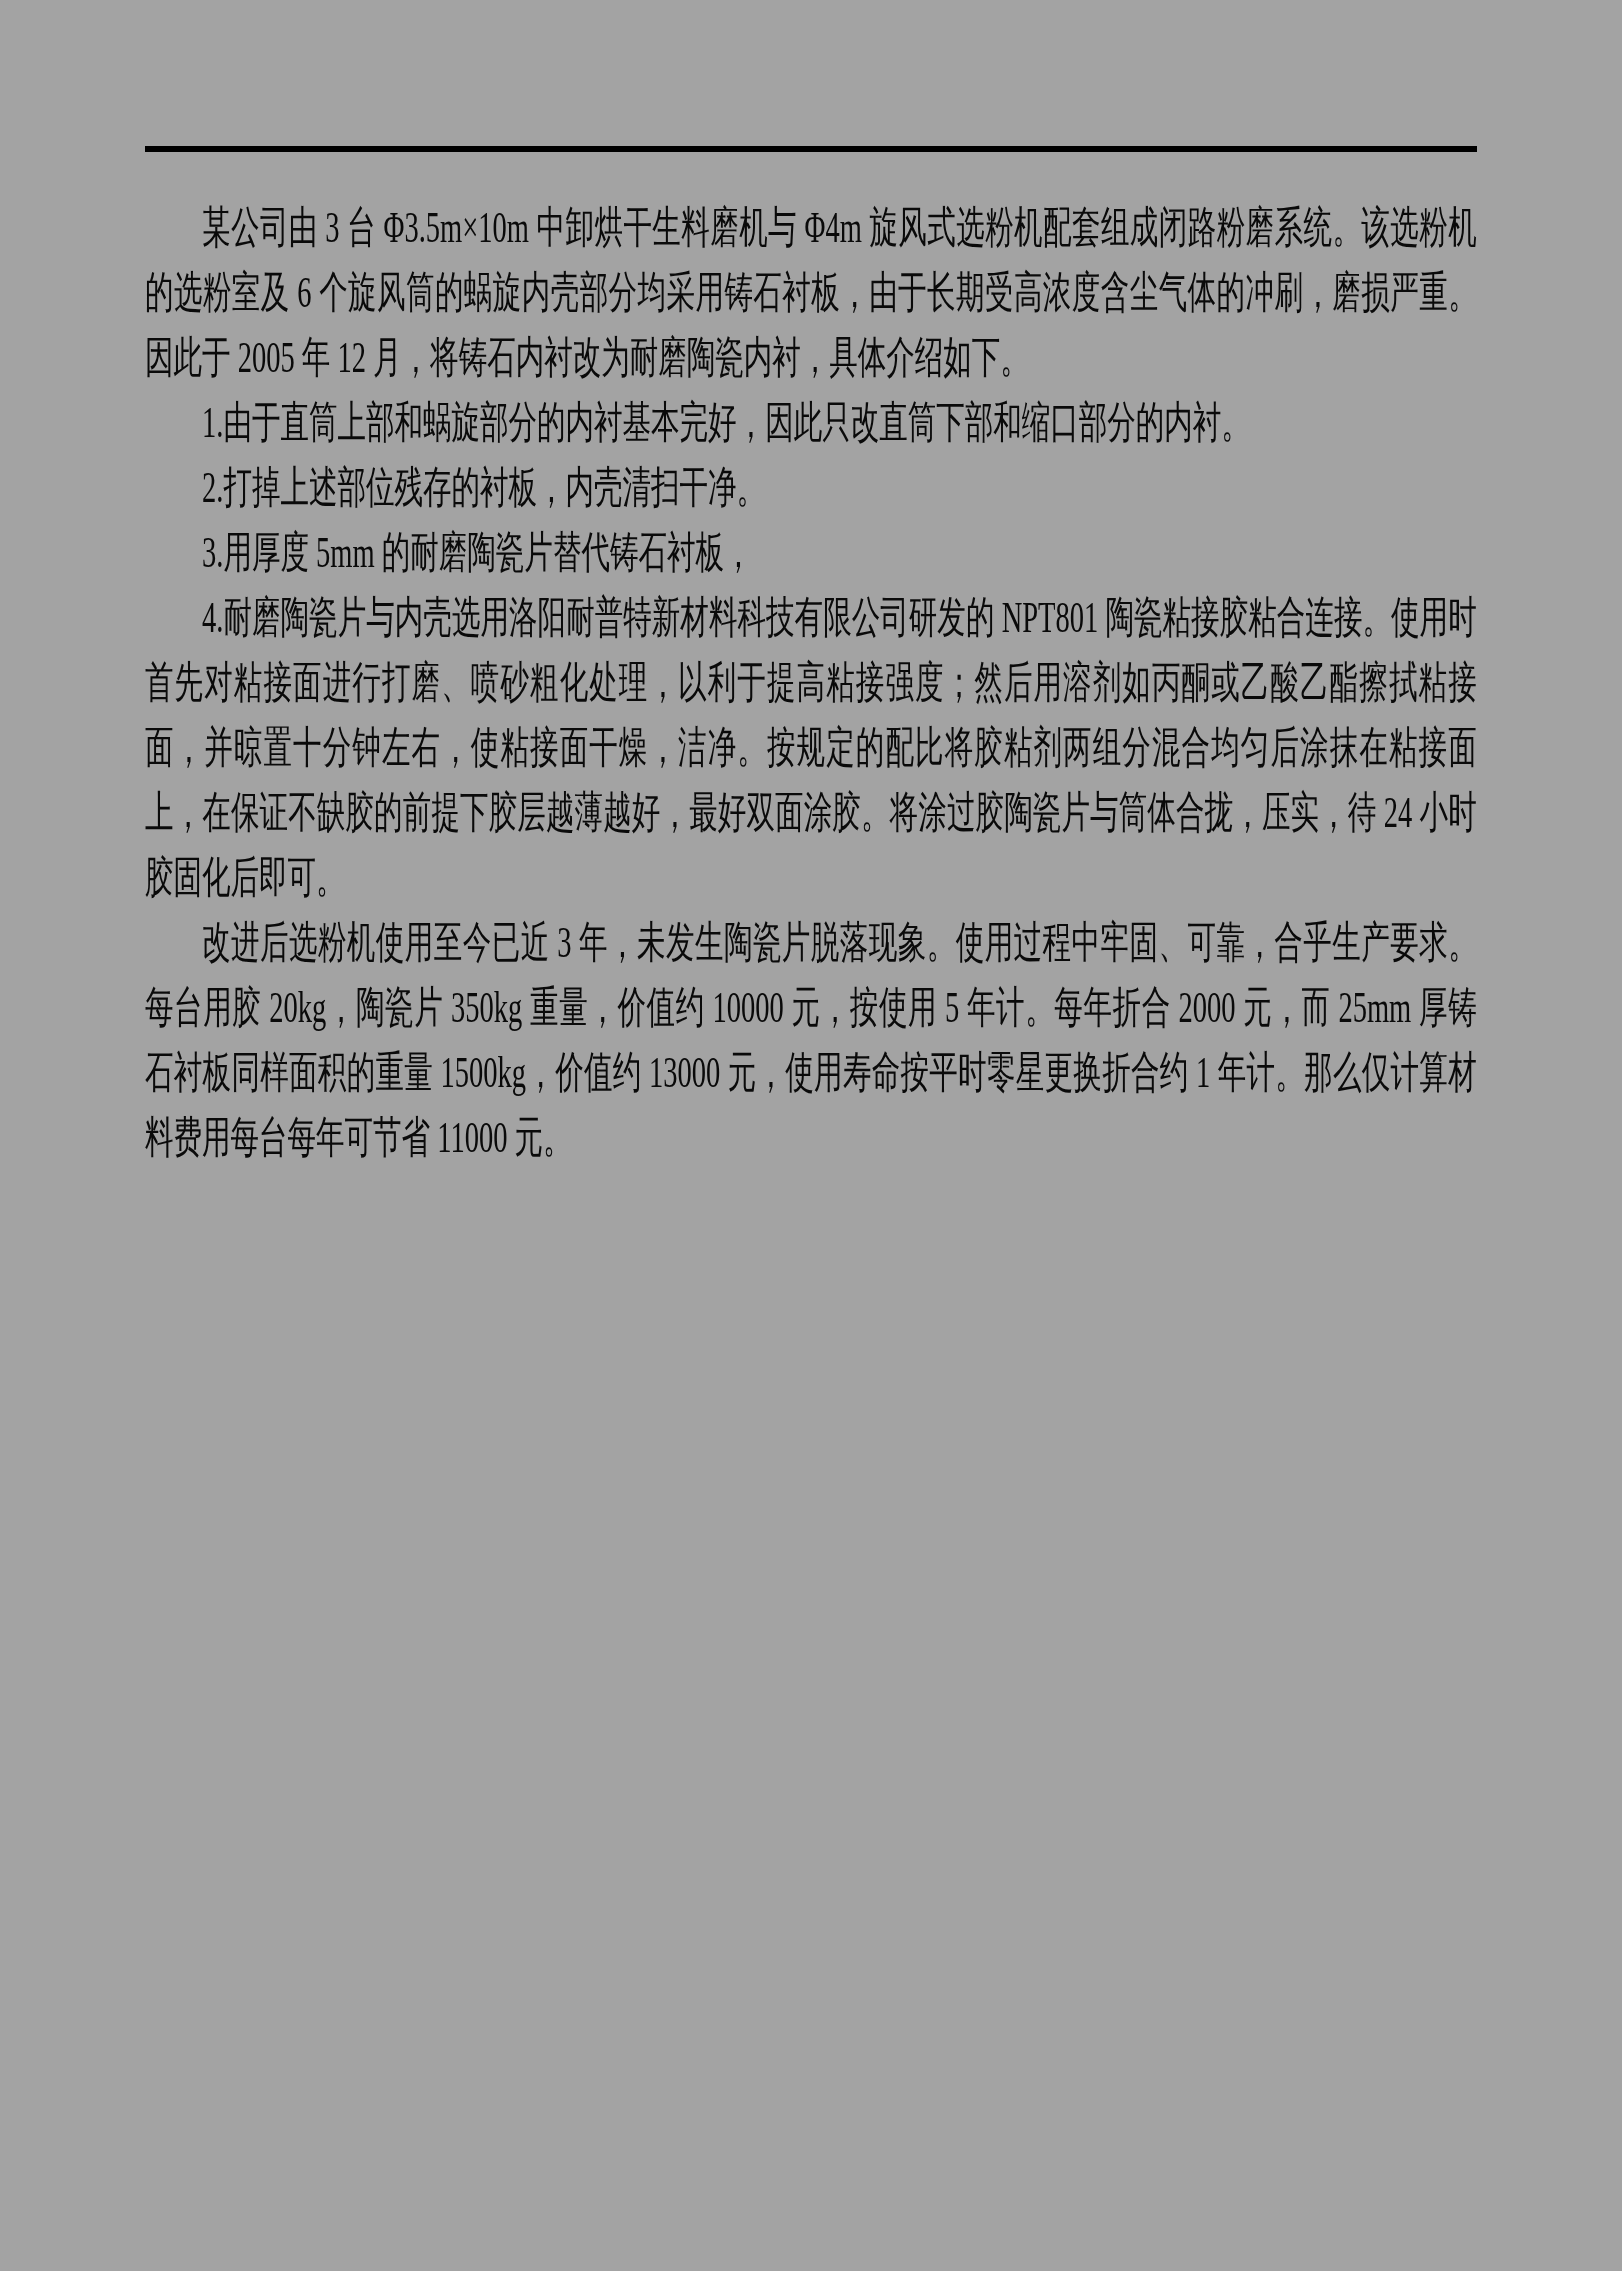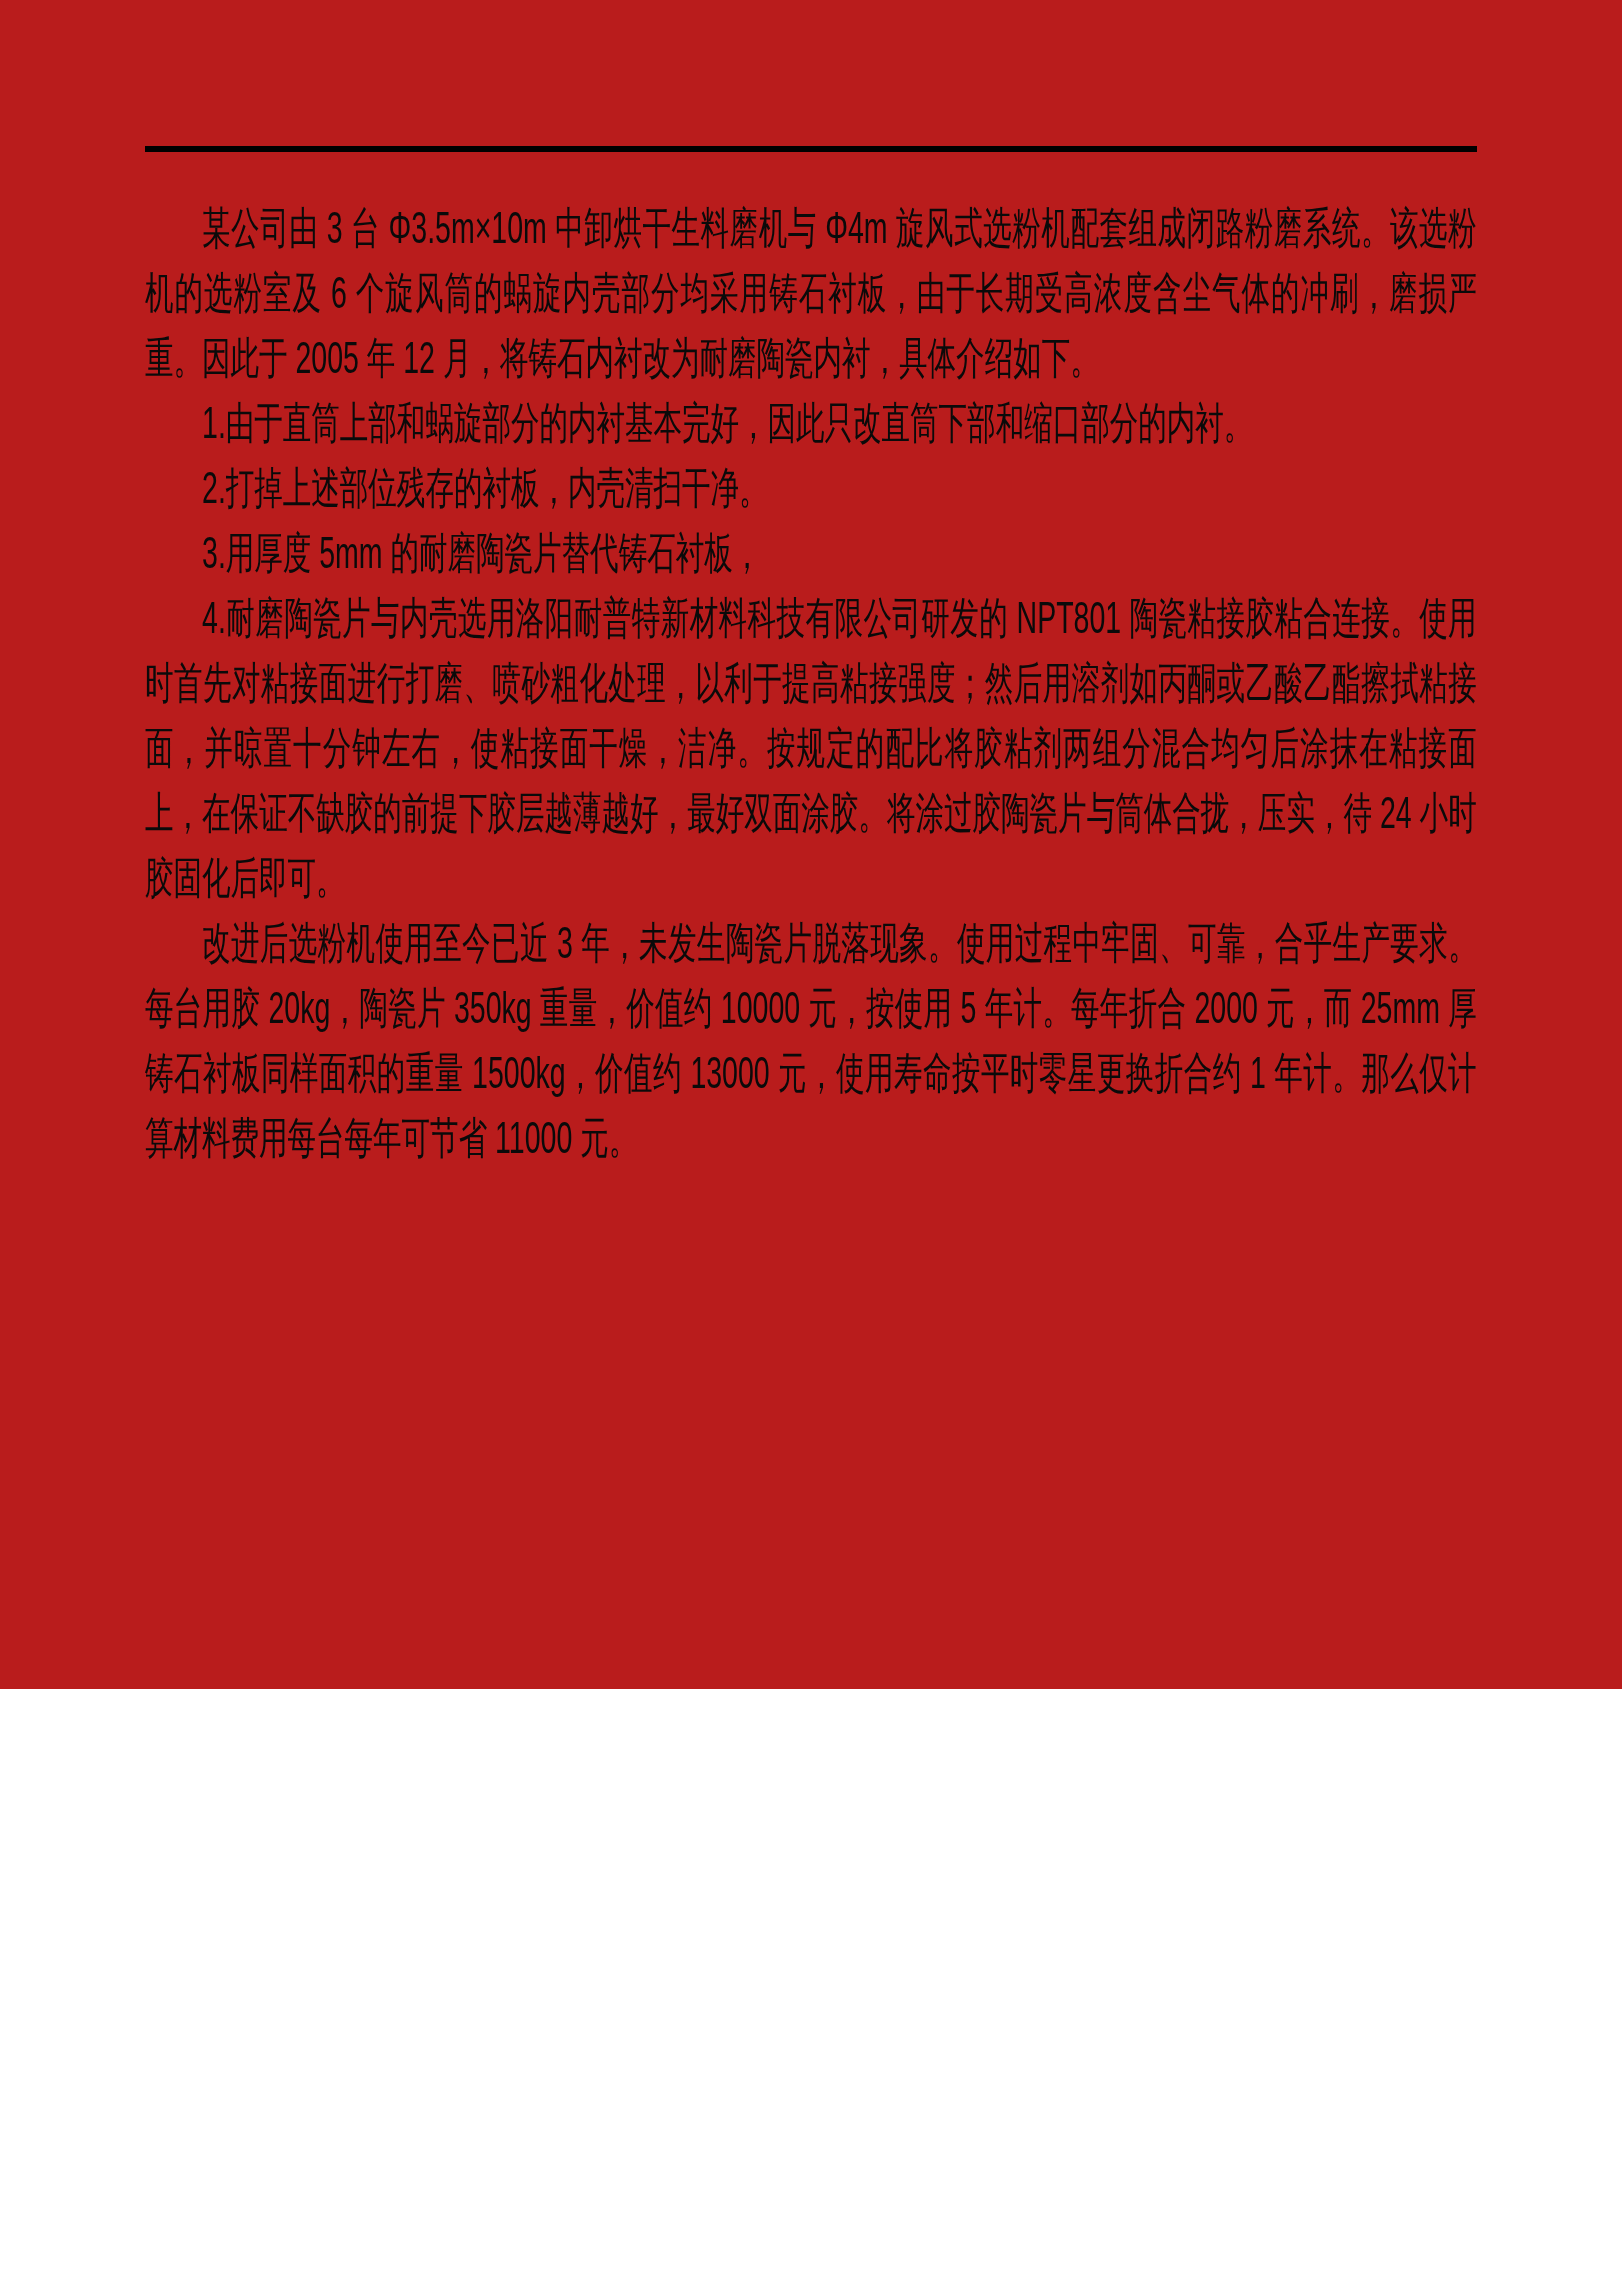--- a/index.html
+++ b/index.html
@@ -3,24 +3,24 @@
 <meta charset="utf-8">
 <style>
   html, body {
     margin: 0;
     padding: 0;
     background: #ffffff;
   }
   .page {
     position: relative;
     width: 1622px;
-    height: 1689px;
-    background: #b91c1c;
+    height: 2271px;
+    background: #a3a3a3;
     overflow: hidden;
-    font-family: Liberation Sans, sans-serif;
+    font-family: Liberation Serif, serif;
   }
   .top-rule {
     position: absolute;
     left: 145px;
     top: 146px;
     width: 1332px;
     height: 5.9px;
     background: #000000;
   }
   .content {

